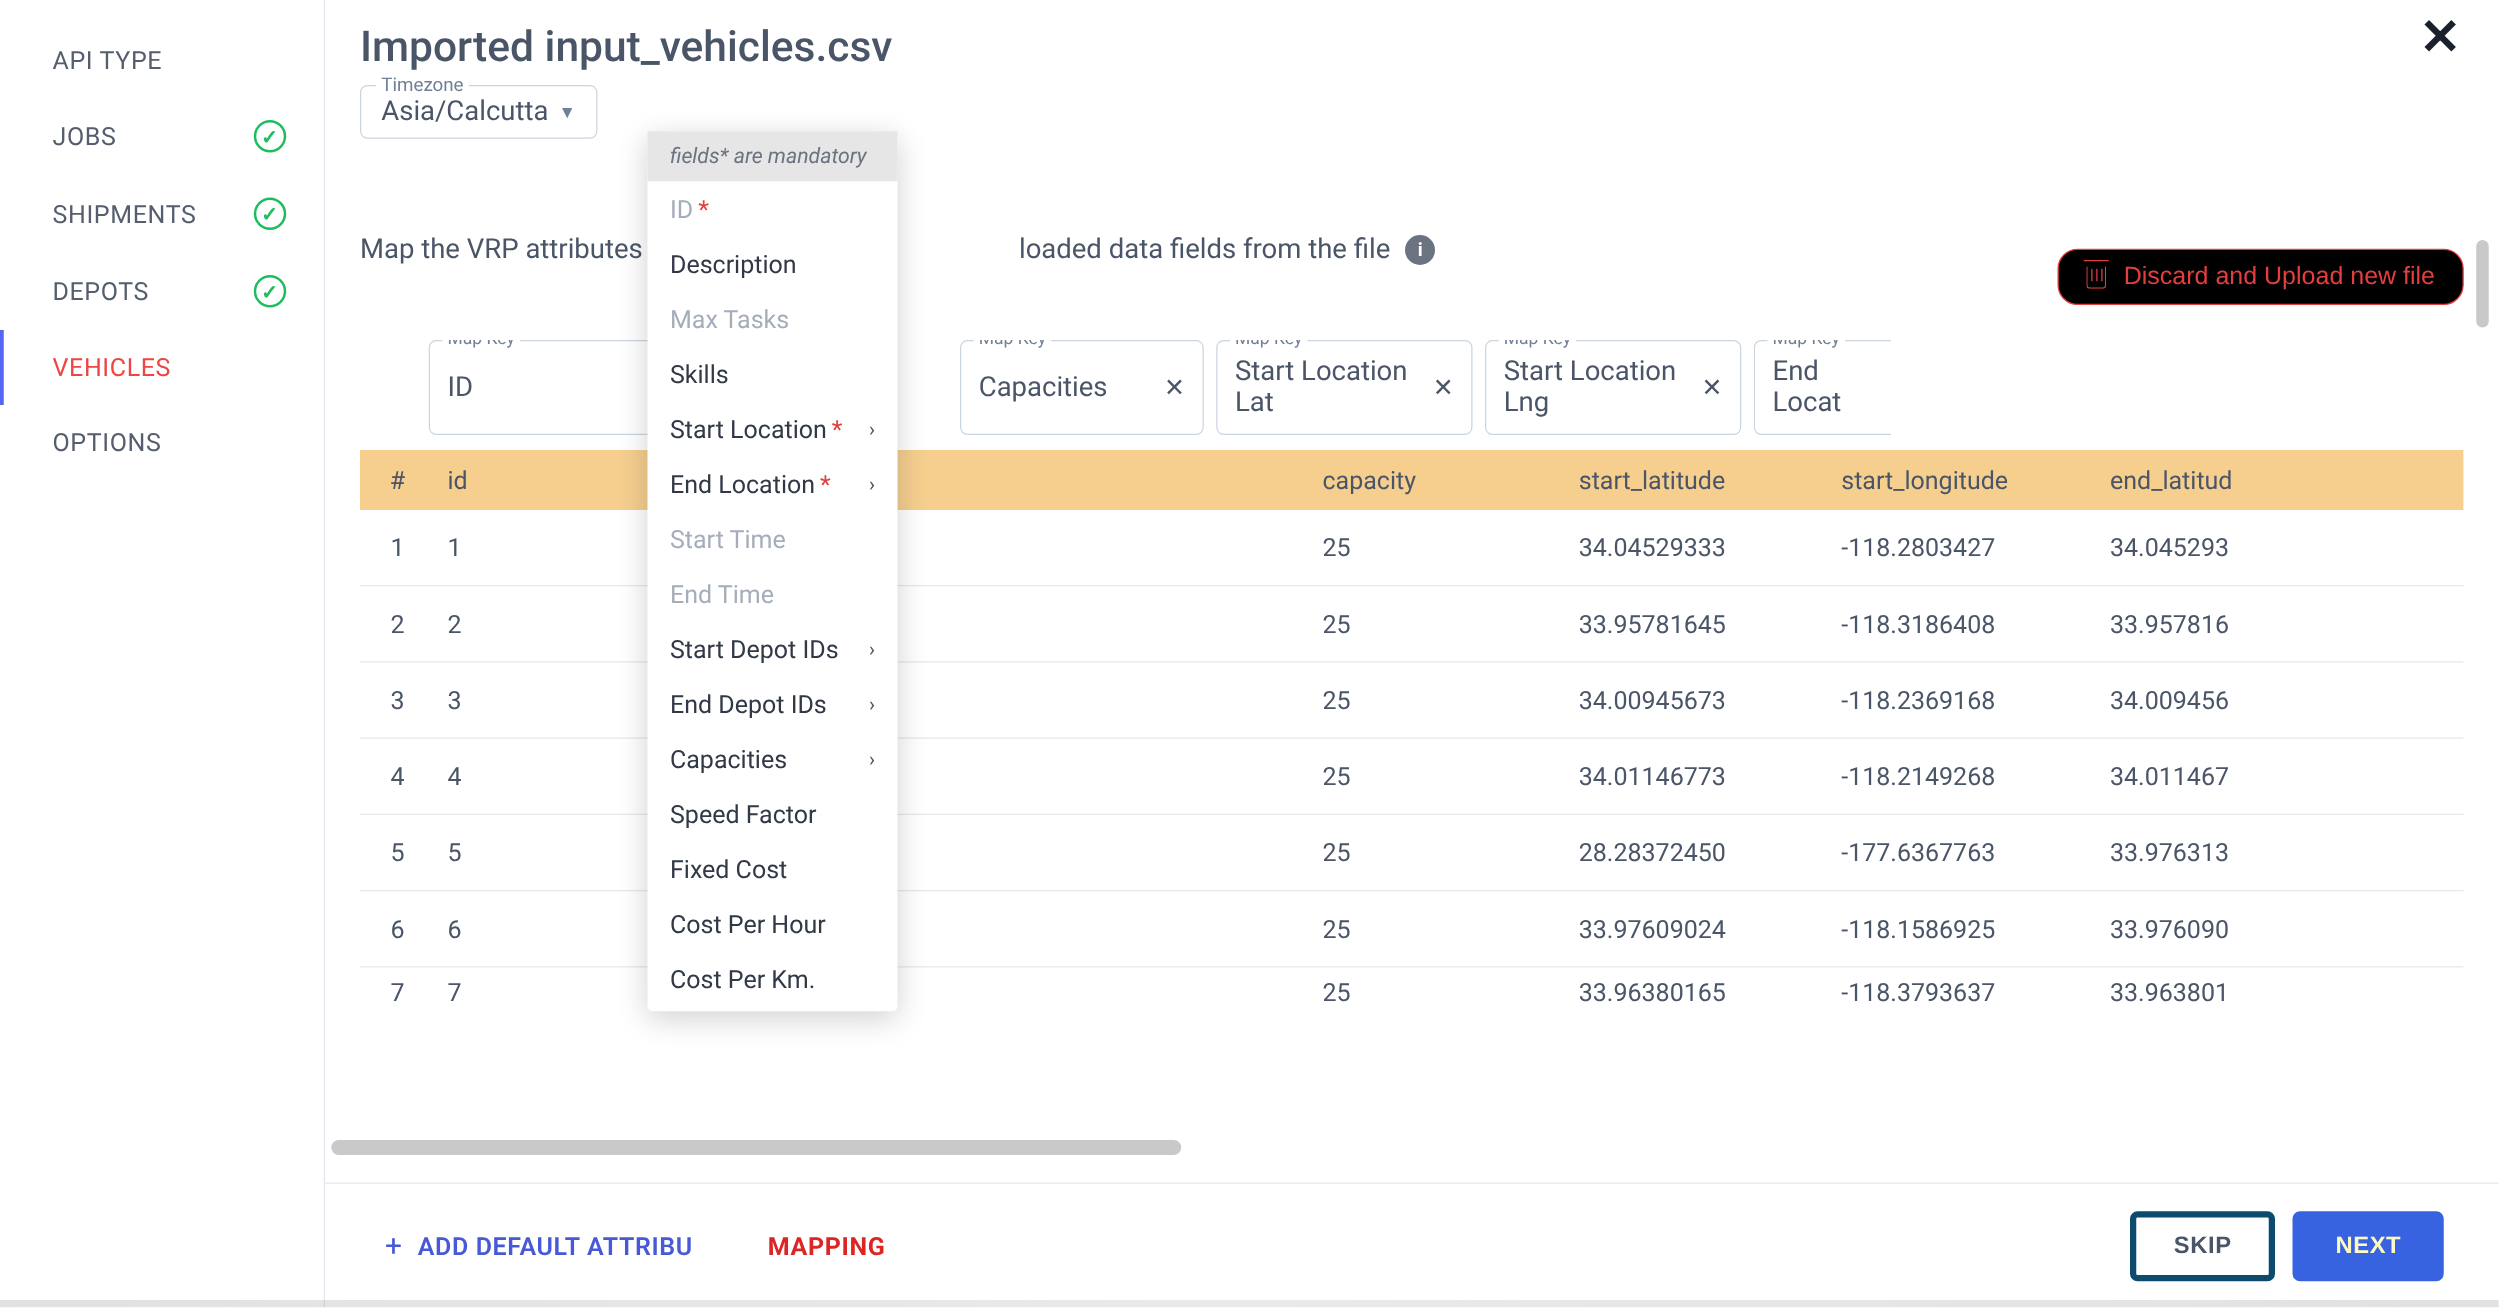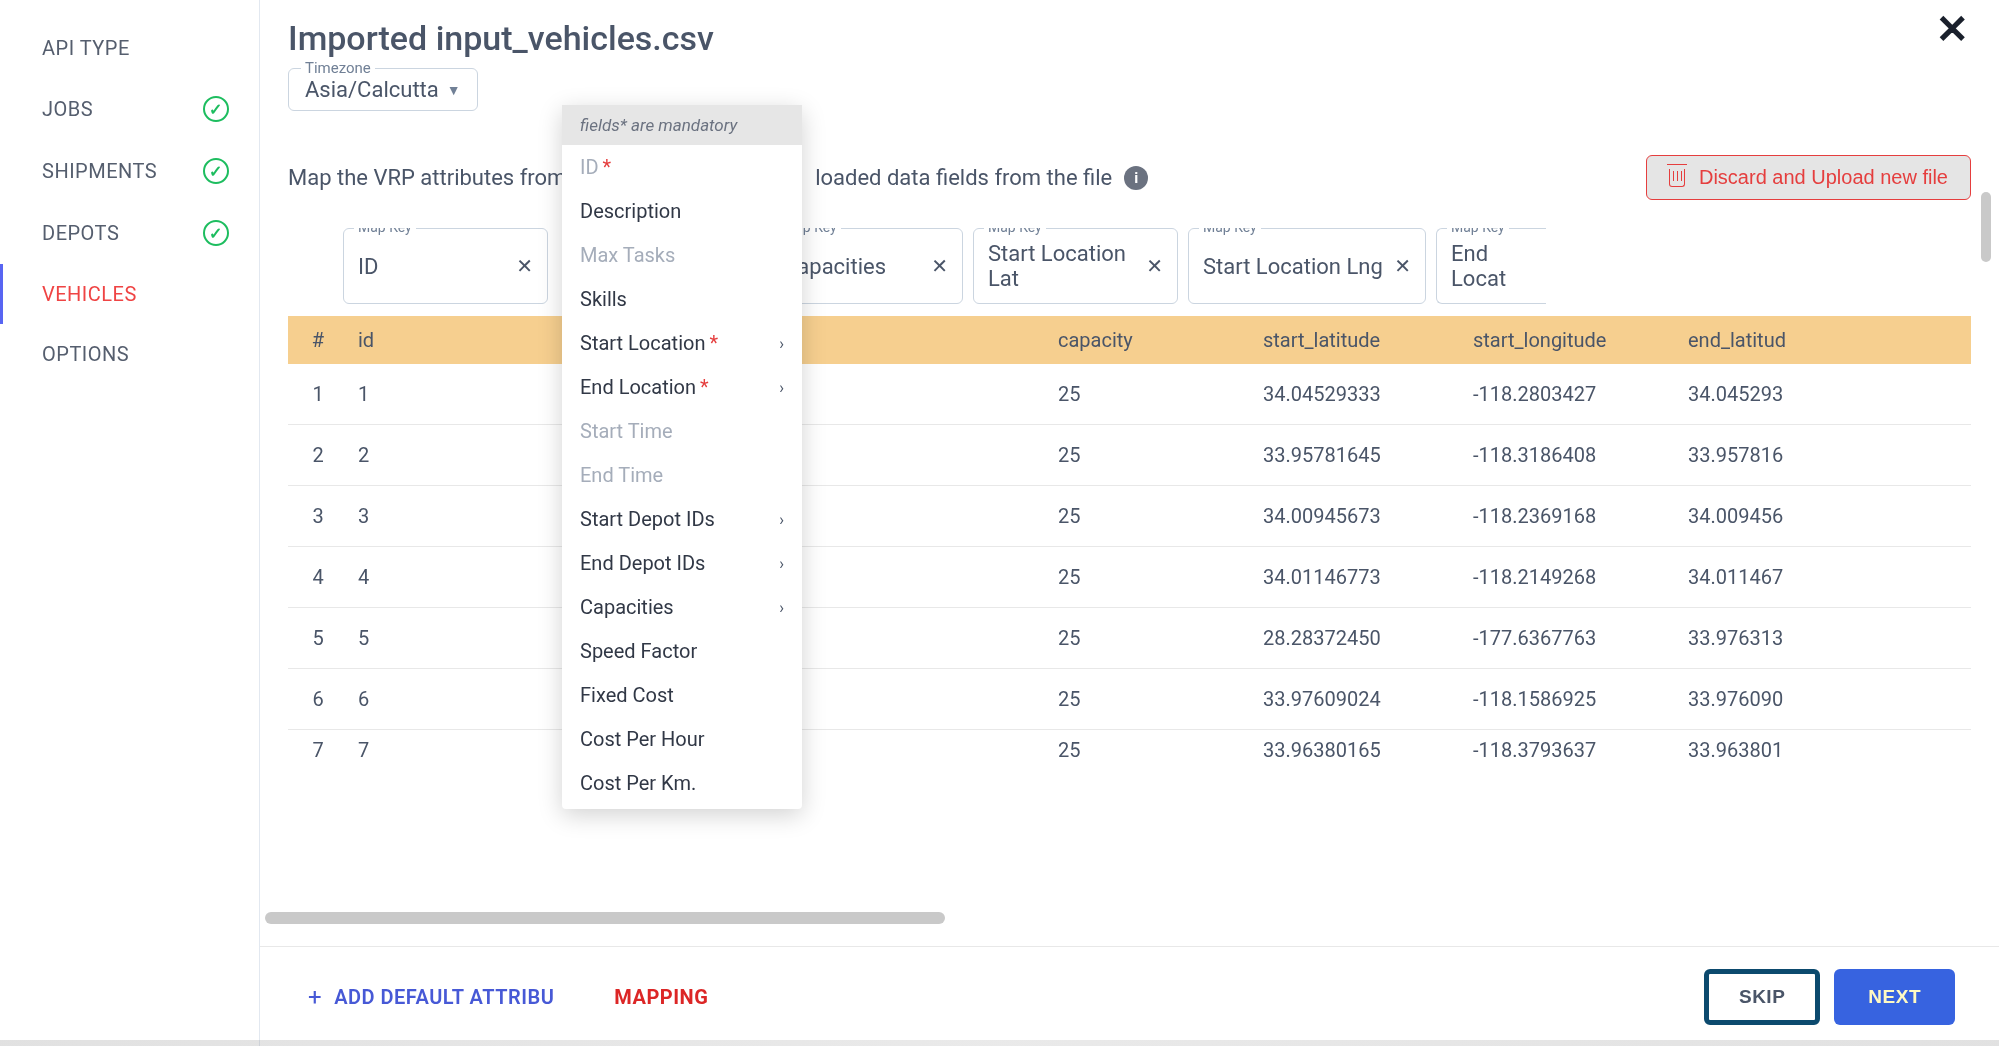--- a/index.html
+++ b/index.html
@@ -118,28 +118,29 @@
   display: inline-flex;
   align-items: center;
   justify-content: center;
   font-size: 15px;
   font-weight: bold;
   font-style: normal;
 }
 .discard-btn {
   border: 1.5px solid #e53e3e;
   color: #e53e3e;
-  background: #e5e5e5;
+  background: #000000;
   padding: 10px 22px;
-  border-radius: 6px;
+  border-radius: 16px;
   font-size: 20px;
   cursor: pointer;
   display: inline-flex;
   align-items: center;
   gap: 14px;
+  margin-top: 44px;
 }
 .trash-icon {
   display: inline-block;
   width: 16px;
   height: 18px;
   border: 1.5px solid #e53e3e;
   border-top: none;
   border-radius: 0 0 3px 3px;
   position: relative;
 }
@@ -299,22 +300,22 @@
   font-weight: 600;
   padding: 12px 34px;
   border-radius: 6px;
   font-size: 19px;
   cursor: pointer;
   letter-spacing: 0.5px;
 }
 .dropdown {
   position: absolute;
   top: 105px;
-  left: 562px;
-  width: 240px;
+  left: 518px;
+  width: 200px;
   background: #fff;
   border-radius: 4px;
   box-shadow: 0 6px 24px rgba(0,0,0,0.18);
   z-index: 50;
   padding-bottom: 4px;
 }
 .dropdown-header {
   background: #e6e6e6;
   padding: 10px 18px;
   font-style: italic;
@@ -407,21 +408,21 @@
         <div class="mapkey-cell" style="width:195px;">
           <span class="mapkey-label">Map Key</span>
           <span class="mapkey-val">Capacities</span>
           <span class="mapkey-x">✕</span>
         </div>
         <div class="mapkey-cell" style="width:205px;">
           <span class="mapkey-label">Map Key</span>
           <span class="mapkey-val">Start Location Lat</span>
           <span class="mapkey-x">✕</span>
         </div>
-        <div class="mapkey-cell" style="width:238px;">
+        <div class="mapkey-cell" style="width:205px;">
           <span class="mapkey-label">Map Key</span>
           <span class="mapkey-val">Start Location Lng</span>
           <span class="mapkey-x">✕</span>
         </div>
         <div class="mapkey-cell" style="width:110px; border-right:none; border-radius:6px 0 0 6px;">
           <span class="mapkey-label">Map Key</span>
           <span class="mapkey-val">End Locat</span>
         </div>
       </div>
 

